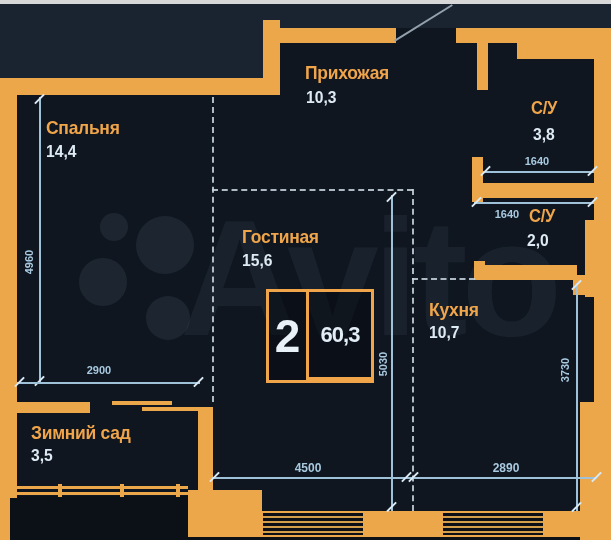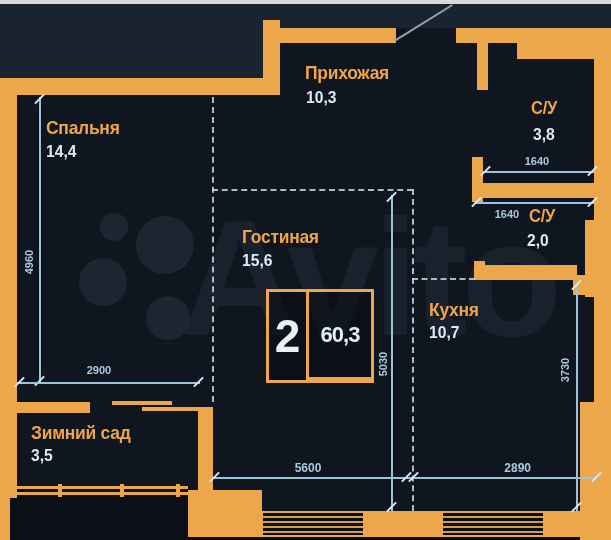--- a/index.html
+++ b/index.html
@@ -124,22 +124,22 @@
   <div class="tick" style="left:400px;top:476px;"></div>
   <div class="tick" style="left:407px;top:476px;"></div>
   <div class="tick" style="left:590px;top:476px;"></div>
 
   <div class="dimlabel rot" style="left:9px;top:256px;width:40px;">4960</div>
   <div class="dimlabel" style="left:74px;top:364px;width:50px;">2900</div>
   <div class="dimlabel" style="left:512px;top:155px;width:50px;">1640</div>
   <div class="dimlabel" style="left:482px;top:208px;width:50px;">1640</div>
   <div class="dimlabel rot" style="left:363px;top:358px;width:40px;">5030</div>
   <div class="dimlabel rot" style="left:545px;top:364px;width:40px;">3730</div>
-  <div class="dimlabel" style="left:283px;top:461px;width:50px;font-size:12px;">5600</div>
-  <div class="dimlabel" style="left:481px;top:461px;width:50px;font-size:12px;text-align:right;">2890</div>
+  <div class="dimlabel" style="left:283px;top:461px;width:50px;font-size:12px;">4500</div>
+  <div class="dimlabel" style="left:481px;top:461px;width:50px;font-size:12px;">2890</div>
 
   <div class="rname" style="left:46px;top:117px;">Спальня</div>
   <div class="rval" style="left:46px;top:142px;">14,4</div>
 
   <div class="rname" style="left:305px;top:62px;">Прихожая</div>
   <div class="rval" style="left:306px;top:88px;">10,3</div>
 
   <div class="rname" style="left:531px;top:98px;font-size:18px;">С/У</div>
   <div class="rval" style="left:533px;top:125px;">3,8</div>
 

